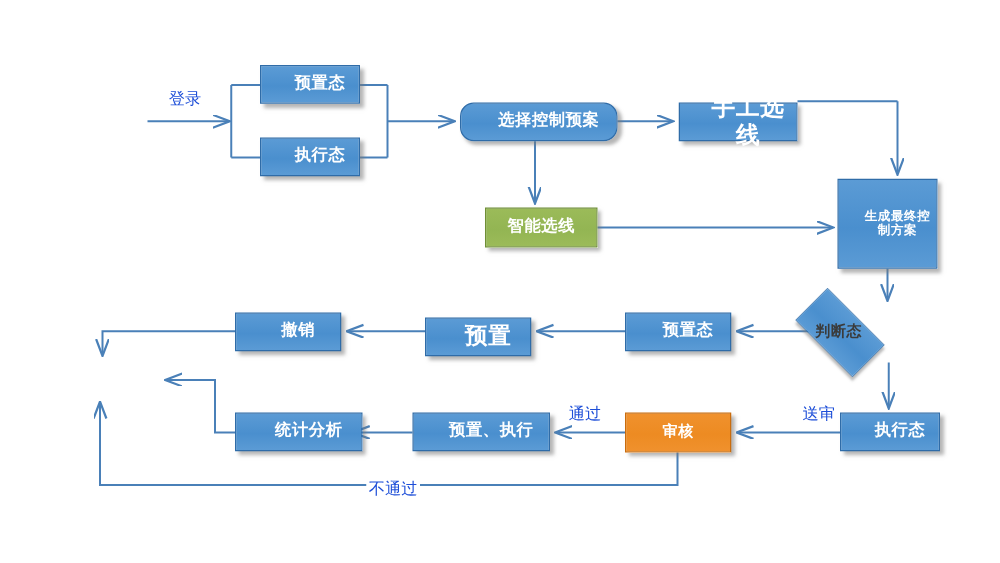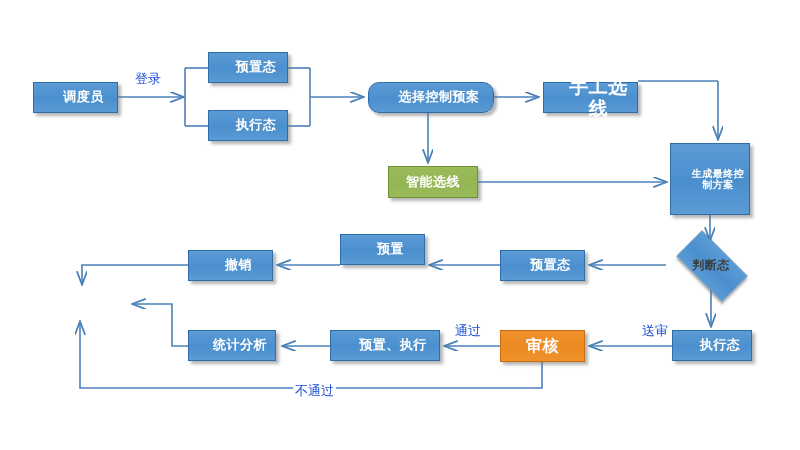--- a/index.html
+++ b/index.html
@@ -107,23 +107,20 @@
       <path d="M500,346 L445,346" marker-end="url(#ah)"></path>
 
       <path d="M330,346 L283,346" marker-end="url(#ah)"></path>
 
       <path d="M188,346 L172,346 L172,304 L133,304" marker-end="url(#ah)"></path>
 
       <path d="M542,362 L542,388 L80,388 L80,322" marker-end="url(#ah)"></path>
     </g>
   </svg>
 
-  <div class="node blue" style="left:33px;top:82px;width:85px;height:31px;font-size:13px;">
-    <span class="txt">调度员</span>
-  </div>
 
   <div class="node blue" style="left:208px;top:52px;width:80px;height:31px;font-size:13px;">
     <span class="txt">预置态</span>
   </div>
 
   <div class="node blue" style="left:208px;top:110px;width:80px;height:31px;font-size:13px;">
     <span class="txt">执行态</span>
   </div>
 
   <div class="node blue" style="left:368px;top:82px;width:126px;height:31px;font-size:13px;border-radius:11px;">
@@ -135,47 +132,47 @@
   </div>
 
   <div class="node green" style="left:388px;top:166px;width:90px;height:32px;font-size:13px;">
     <span class="txt">智能选线</span>
   </div>
 
   <div class="node blue" style="left:670px;top:143px;width:80px;height:72px;font-size:10px;">
     <span class="txt">生成最终控制方案</span>
   </div>
 
-  <div class="diamond" style="left:666px;top:240px;width:90px;height:50px;justify-content:center;">
+  <div class="diamond" style="left:626px;top:240px;width:90px;height:50px;justify-content:center;">
     <span class="dshape"></span>
     <span class="dtxt">判断态</span>
   </div>
 
   <div class="node blue" style="left:500px;top:250px;width:85px;height:31px;font-size:13px;">
     <span class="txt">预置态</span>
   </div>
 
-  <div class="node blue" style="left:340px;top:234px;width:85px;height:31px;font-size:13px;">
+  <div class="node blue" style="left:340px;top:254px;width:85px;height:31px;font-size:18px;">
     <span class="txt">预置</span>
   </div>
 
   <div class="node blue" style="left:188px;top:250px;width:85px;height:31px;font-size:13px;">
     <span class="txt">撤销</span>
   </div>
 
 
-  <div class="node blue" style="left:188px;top:330px;width:88px;height:31px;font-size:13px;">
+  <div class="node blue" style="left:188px;top:330px;width:102px;height:31px;font-size:13px;font-family:Liberation Mono, monospace;">
     <span class="txt">统计分析</span>
   </div>
 
   <div class="node blue" style="left:330px;top:330px;width:110px;height:31px;font-size:13px;">
     <span class="txt">预置、执行</span>
   </div>
 
-  <div class="node orange" style="left:500px;top:330px;width:85px;height:32px;font-size:16px;">
+  <div class="node orange" style="left:500px;top:330px;width:85px;height:32px;font-size:12px;">
     <span class="txt">审核</span>
   </div>
 
   <div class="node blue" style="left:672px;top:330px;width:80px;height:31px;font-size:13px;">
     <span class="txt">执行态</span>
   </div>
 
   <div class="edge-label" style="left:133px;top:70px;">登录</div>
 
   <div class="edge-label" style="left:453px;top:322px;">通过</div>

